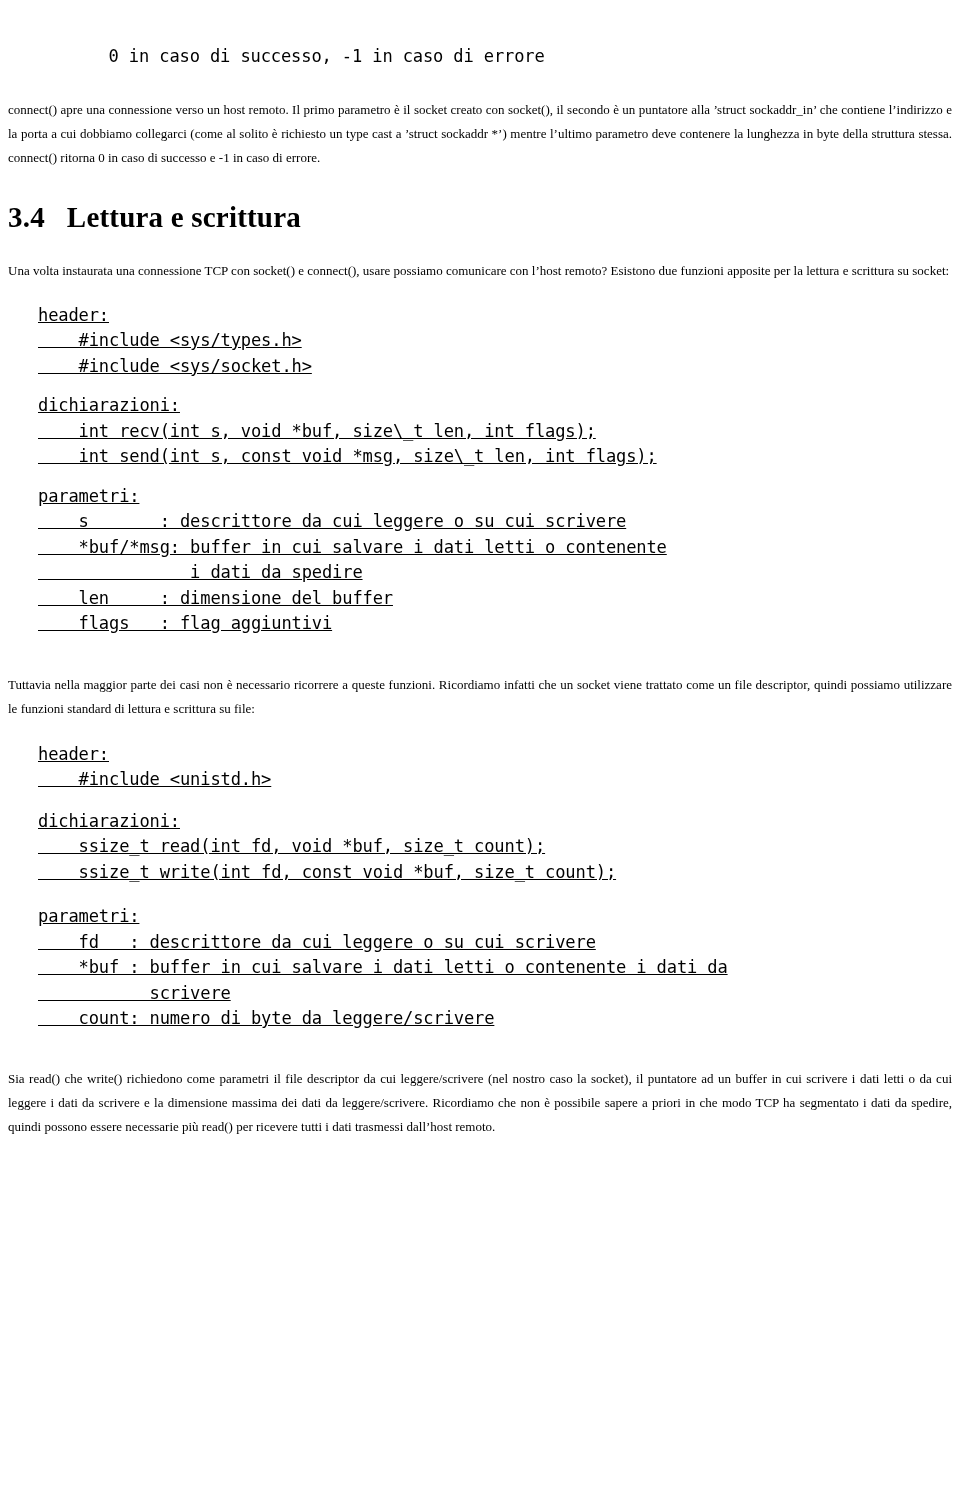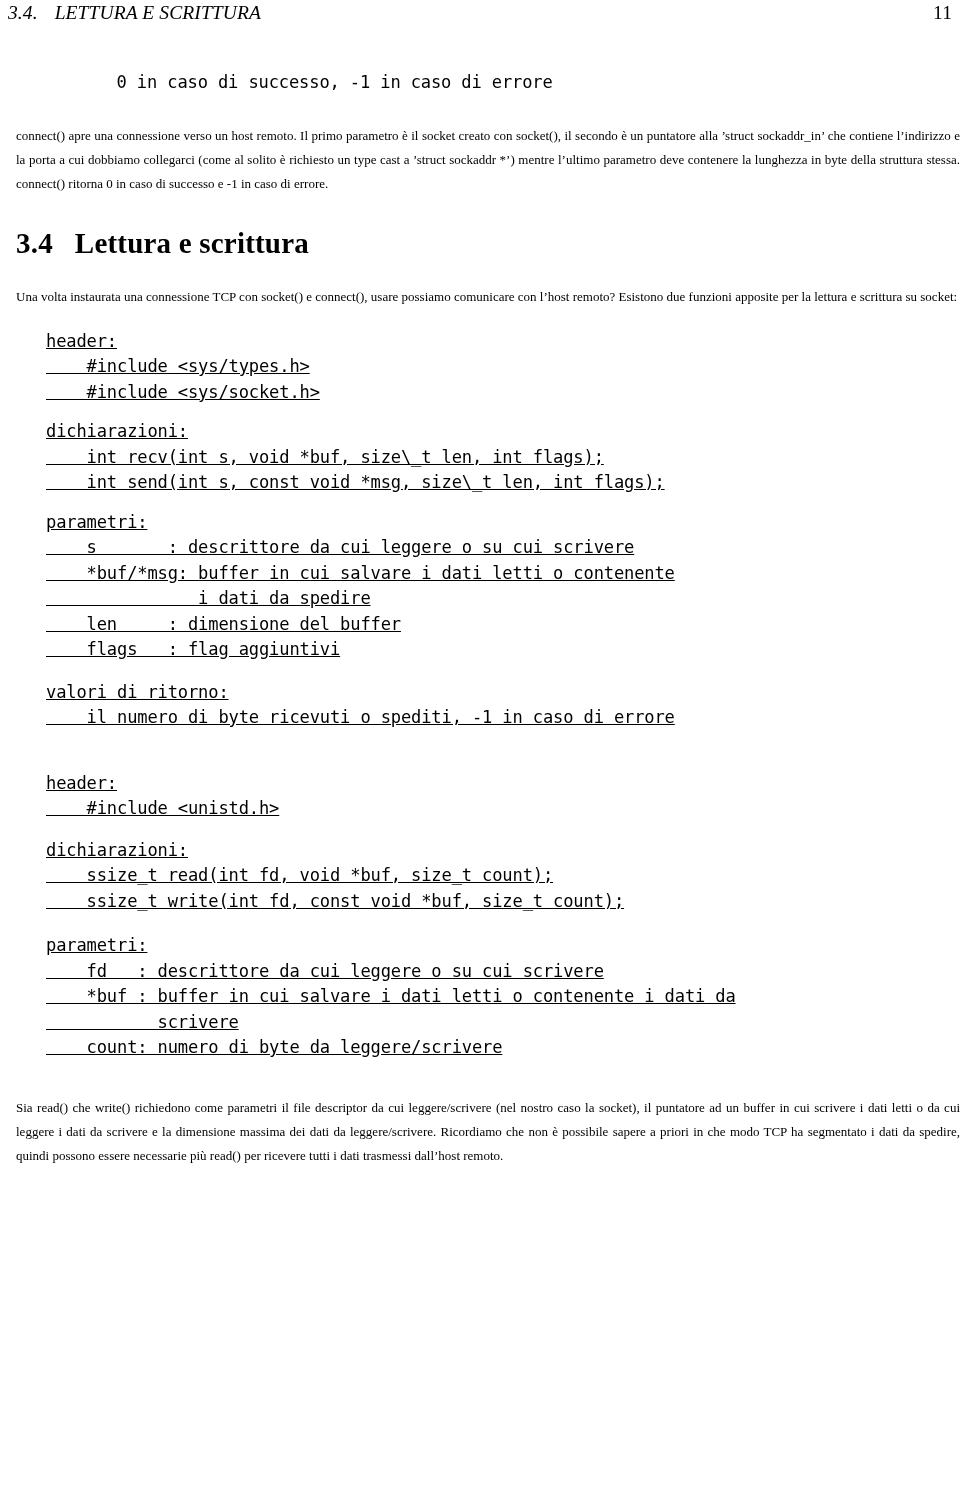--- a/index.html
+++ b/index.html
@@ -43,24 +43,23 @@
     white-space: nowrap;
   }
   .runhead-page {
     font-style: normal;
     font-size: 19.5px;
   }
 
   
   .content {
     position: absolute;
-    left: 16px;
+    left: 8px;
     top: 44px;
     width: 944px;
-    margin-top: 26px;
   }
 
   p.body {
     margin: 0;
     font-size: 13px;
     line-height: 24px;
     text-align: justify;
     text-justify: inter-word;
     hyphens: none;
     text-indent: 0;
@@ -116,27 +115,20 @@
   .sp-j { height: 16px; }
   .sp-k { height: 19px; }
   .sp-m { height: 16px; }
   .sp-n { height: 19px; }
 </style>
 </head>
 <body>
 
 <div class="page">
 
-  <div class="runhead">
-    <div class="runhead-left">
-      <span class="runhead-num">3.4.</span>
-      <span class="runhead-title">LETTURA E SCRITTURA</span>
-    </div>
-    <div class="runhead-page">11</div>
-  </div>
 
   <div class="content">
 
     <pre class="code ind-lone">    0 in caso di successo, -1 in caso di errore</pre>
 
     <div class="sp-a"></div>
 
     <p class="body">connect() apre una connessione verso un host remoto. Il primo parametro è il socket creato con socket(), il secondo è un puntatore alla ’struct sockaddr_in’ che contiene l’indirizzo e la porta a cui dobbiamo collegarci (come al solito è richiesto un type cast a ’struct sockaddr *’) mentre l’ultimo parametro deve contenere la lunghezza in byte della struttura stessa. connect() ritorna 0 in caso di successo e -1 in caso di errore.</p>
 
     <div class="sp-c"></div>
@@ -166,25 +158,24 @@
 
     <pre class="code ind-block">parametri:
     s       : descrittore da cui leggere o su cui scrivere
     *buf/*msg: buffer in cui salvare i dati letti o contenente
                i dati da spedire
     len     : dimensione del buffer
     flags   : flag aggiuntivi</pre>
 
     <div class="sp-g"></div>
 
-    <pre class="code ind-block">valori di ritorno:
-    il numero di byte ricevuti o spediti, -1 in caso di errore</pre>
 
     <div class="sp-h"></div>
 
+    <p class="body">Tuttavia nella maggior parte dei casi non è necessario ricorrere a queste funzioni. Ricordiamo infatti che un socket viene trattato come un file descriptor, quindi possiamo utilizzare le funzioni standard di lettura e scrittura su file:</p>
 
     <div class="sp-i"></div>
 
     <pre class="code ind-block">header:
     #include &lt;unistd.h&gt;</pre>
 
     <div class="sp-j"></div>
 
     <pre class="code ind-block">dichiarazioni:
     ssize_t read(int fd, void *buf, size_t count);

